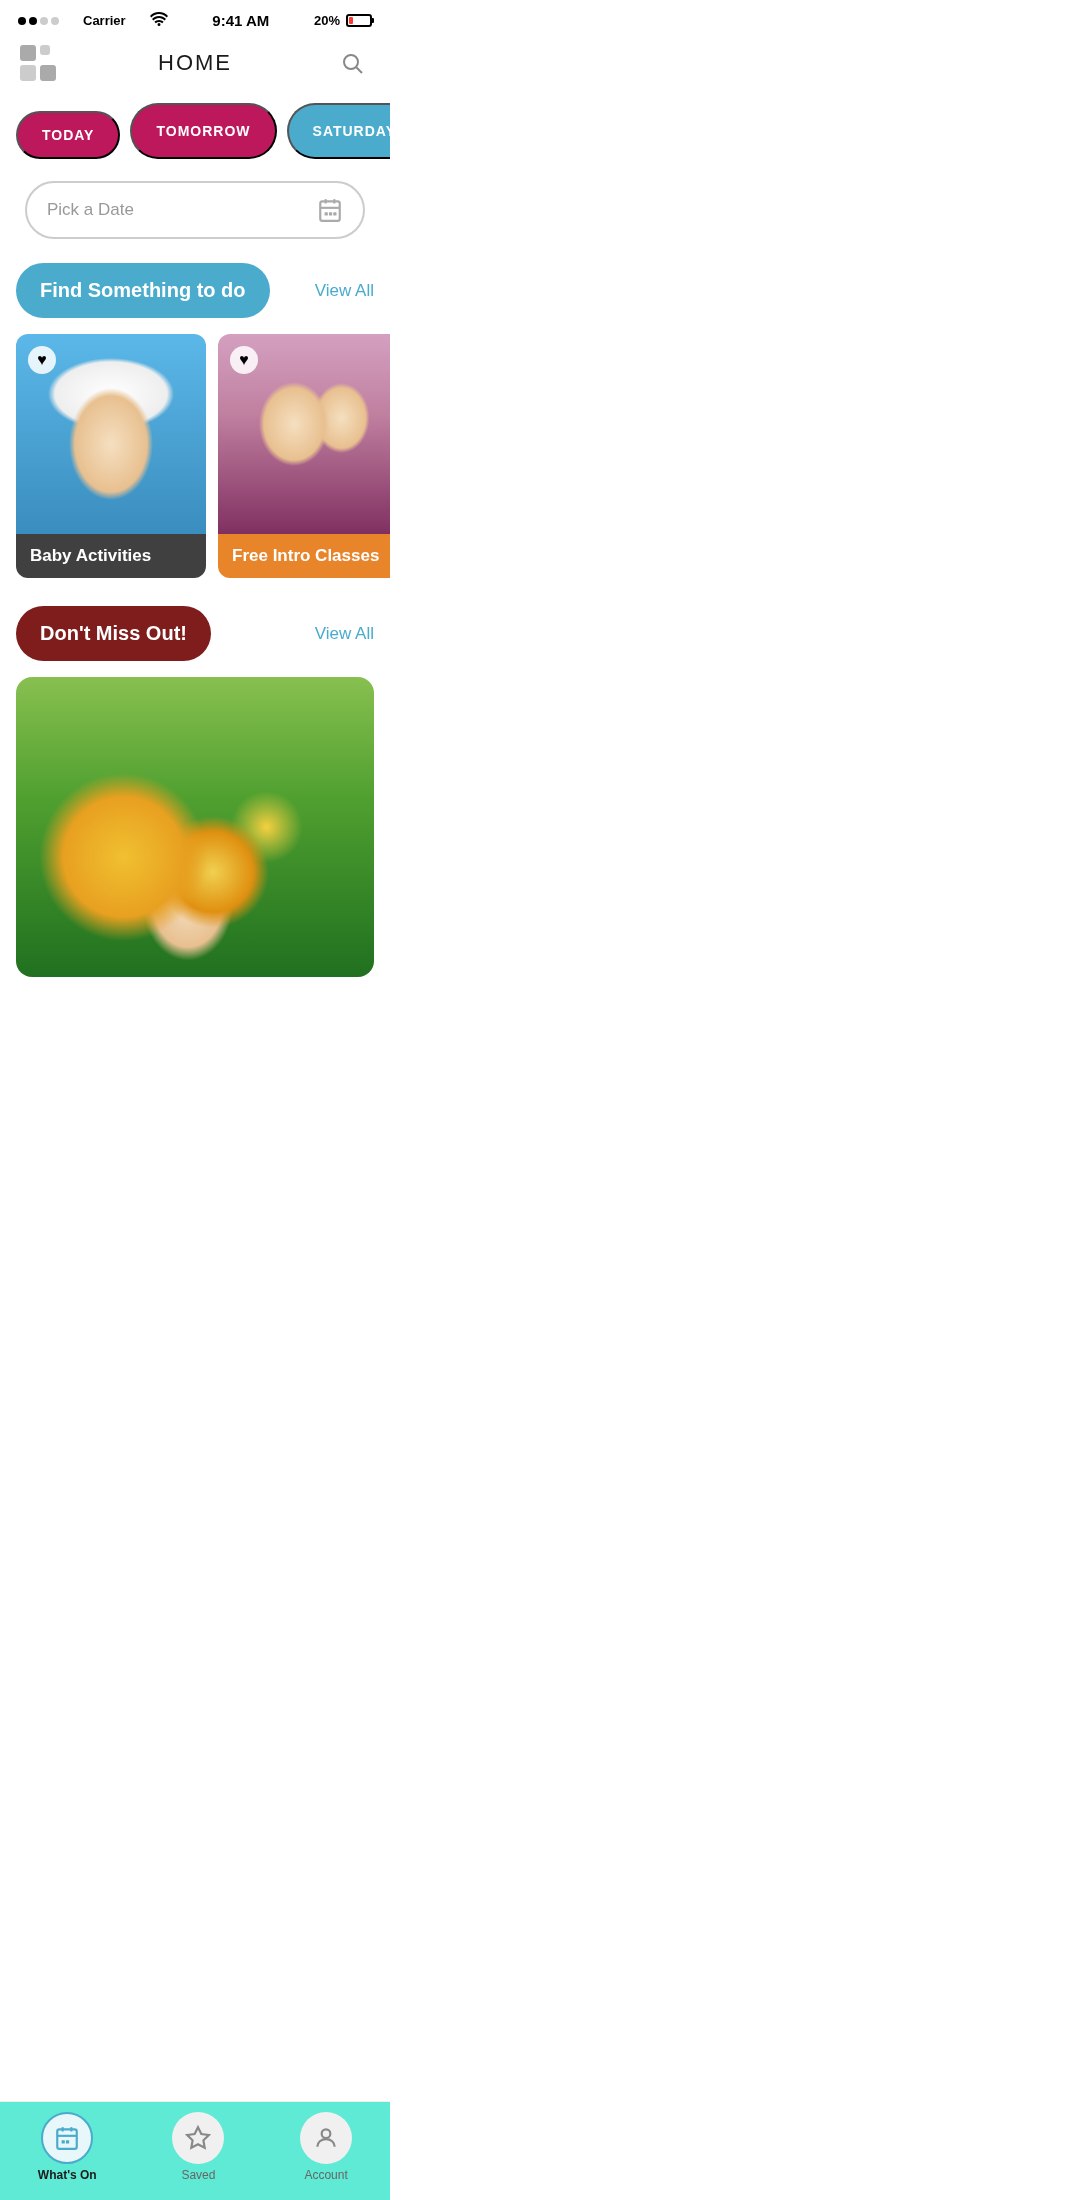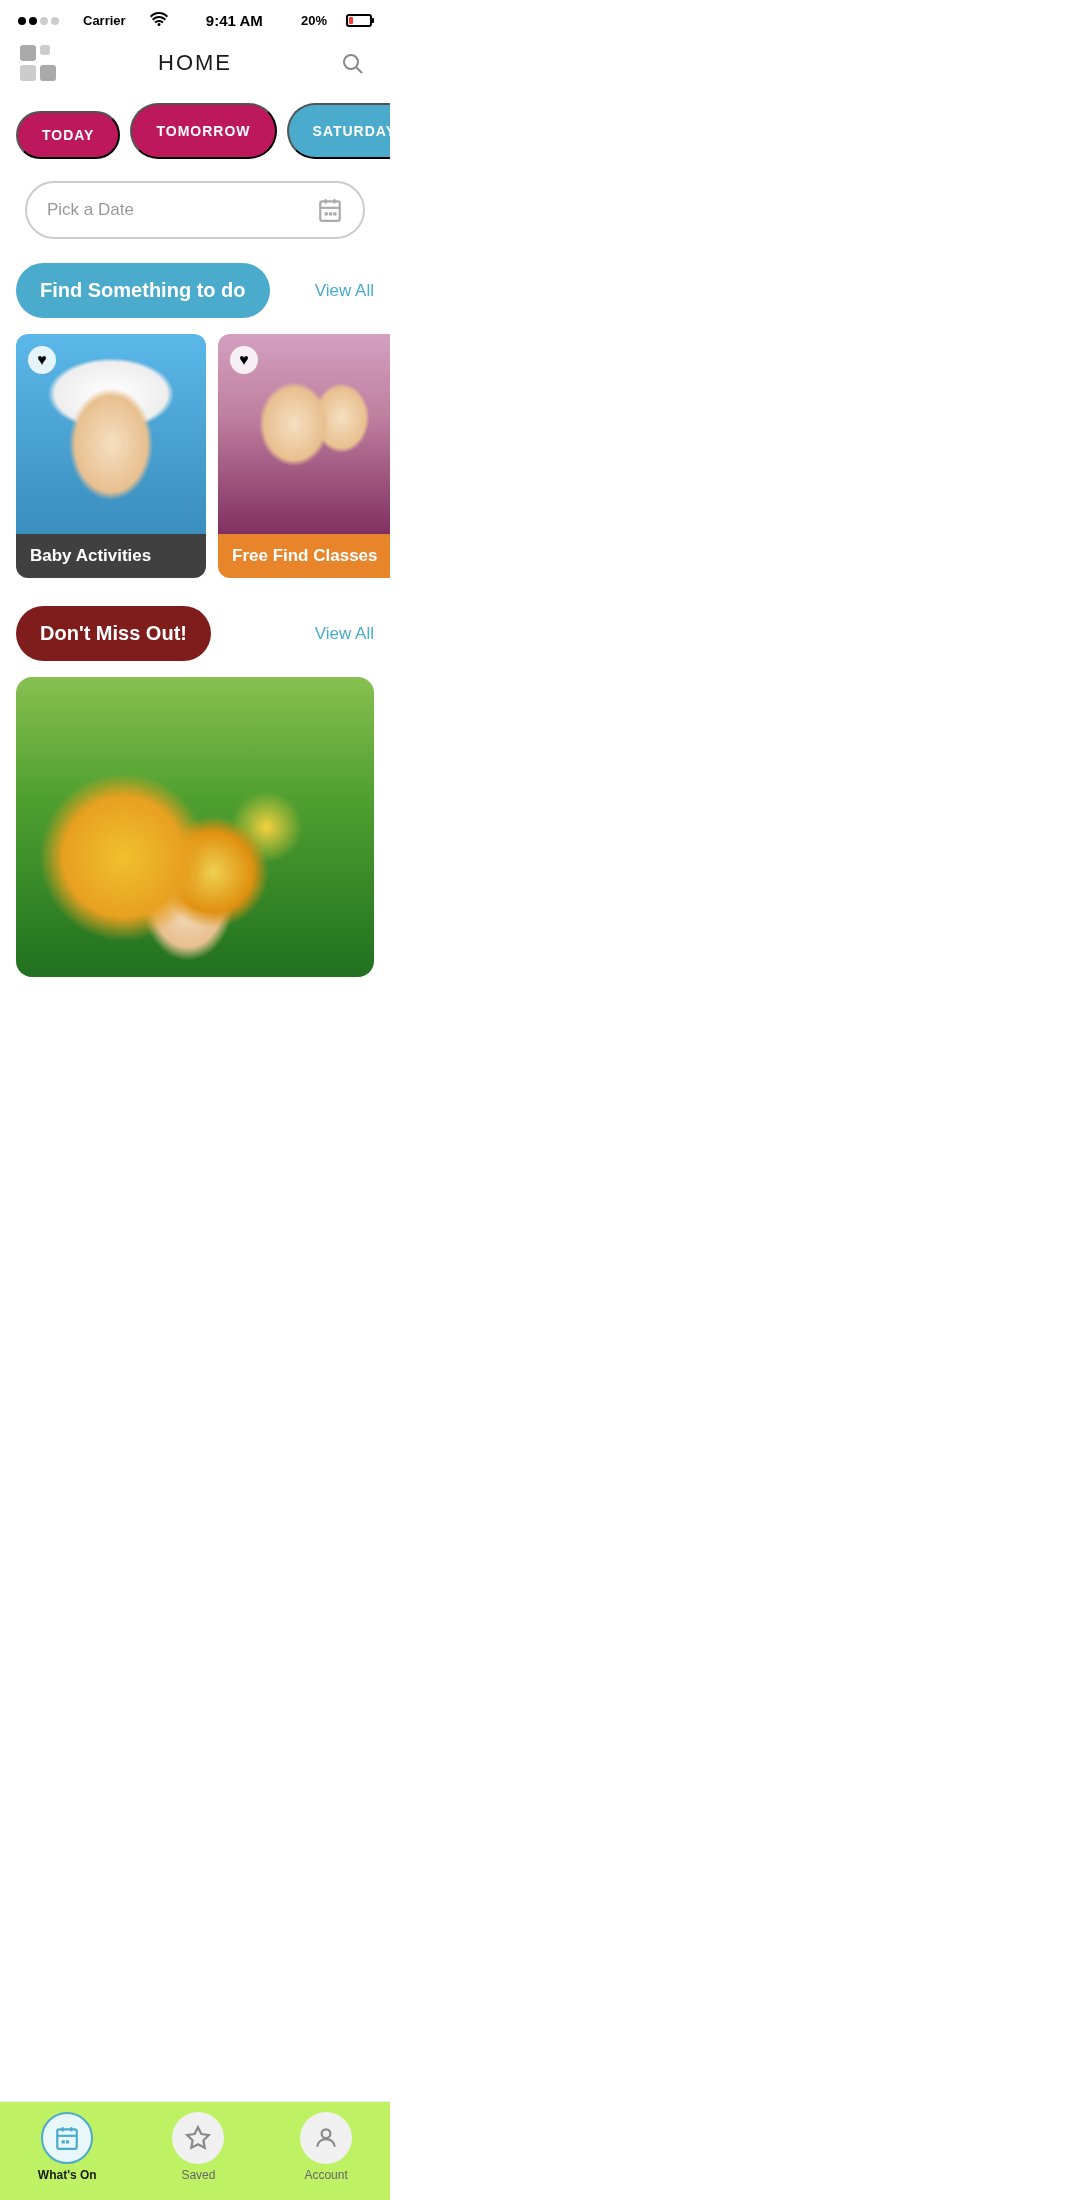--- a/index.html
+++ b/index.html
@@ -22,21 +22,21 @@
       font-size: 13px;
       font-weight: 600;
     }
     .status-left { display: flex; align-items: center; gap: 24px; }
     .signal-dots { display: flex; gap: 3px; }
     .dot { width: 8px; height: 8px; border-radius: 50%; }
     .dot.filled { background: #000; }
     .dot.empty { background: #ccc; }
     .wifi-icon { font-size: 14px; }
     .status-center { font-size: 15px; font-weight: 600; }
-    .status-right { display: flex; align-items: center; gap: 19px; font-size: 13px; }
+    .status-right { display: flex; align-items: center; gap: 6px; font-size: 13px; }
     .battery-container { display: flex; align-items: center; gap: 2px; }
     .battery-body {
       width: 26px; height: 13px;
       border: 2px solid #000;
       border-radius: 3px;
       position: relative;
       display: flex;
       align-items: center;
       padding: 1px;
     }
@@ -203,21 +203,21 @@
       overflow: hidden;
       height: 300px;
       position: relative;
     }
 
     
     .bottom-nav {
       position: fixed;
       bottom: 0;
       width: 390px;
-      background: #bef264;
+      background: #5eead4;
       border-top: 1px solid #eee;
       display: flex;
       justify-content: space-around;
       padding: 10px 0 18px;
     }
     .nav-item {
       display: flex;
       flex-direction: column;
       align-items: center;
       gap: 4px;
@@ -368,21 +368,21 @@
       <div class="card-heart">♥</div>
     </div>
     <div class="card-label card-blue">Baby Activities</div>
   </div>
 
   <div class="activity-card">
     <div class="card-image">
       <div class="sisters-img"></div>
       <div class="card-heart">♥</div>
     </div>
-    <div class="card-label card-orange">Free Find Classes</div>
+    <div class="card-label card-orange">Free Intro Classes</div>
   </div>
 
 </div>
 
 <div class="section-header">
   <div class="section-title-pill orange">Don't Miss Out!</div>
   <span class="view-all">View All</span>
 </div>
 
 <div class="dont-miss-section">

